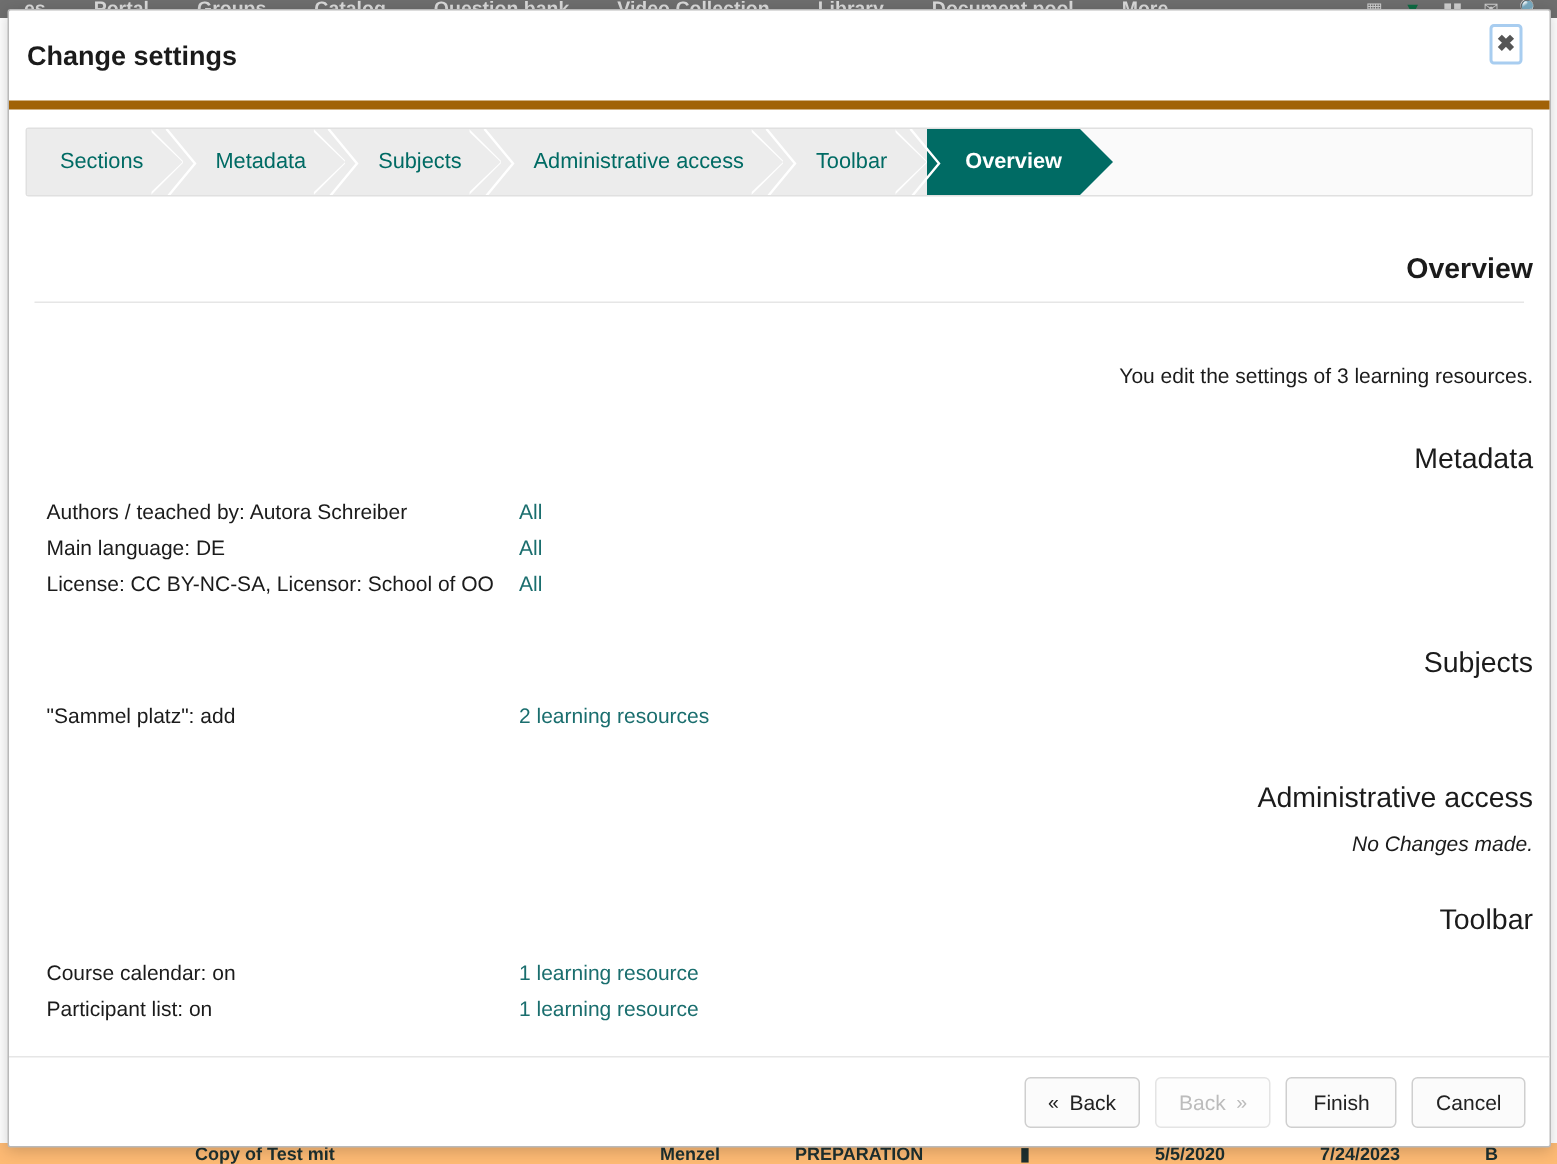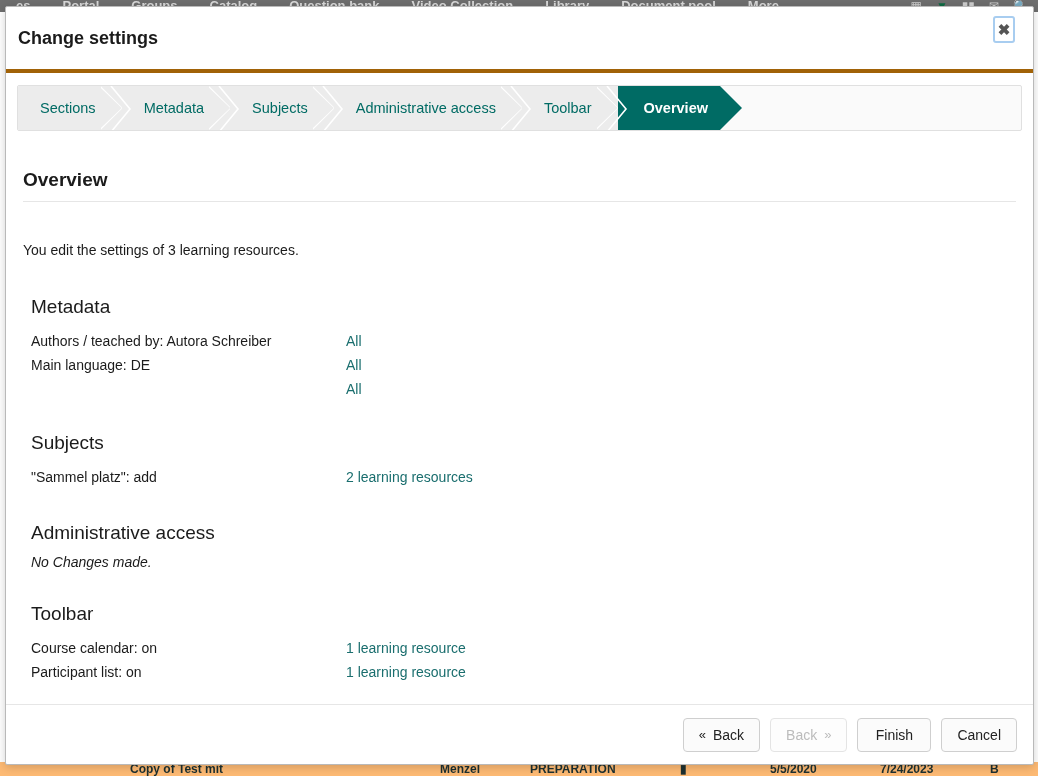--- a/index.html
+++ b/index.html
@@ -83,21 +83,21 @@
     border: 1px solid #b9b9b9;
     border-radius: 2px;
     box-shadow: 0 2px 10px rgba(0,0,0,0.18);
     display: flex;
     flex-direction: column;
   }
 
   .modal-header {
     height: 66px;
     flex: 0 0 66px;
-    border-bottom: 4px solid #a16207;
+    border-bottom: 6px solid #a16207;
     display: flex;
     align-items: center;
     padding: 0 12px 0 12px;
     position: relative;
   }
   .modal-title {
     font-size: 18px;
     font-weight: bold;
     color: #1b1b1b;
   }
@@ -118,20 +118,21 @@
     color: #555555;
     line-height: 1;
     font-weight: bold;
   }
 
   .modal-body {
     flex: 1 1 auto;
     padding: 12px 11px 0 11px;
     overflow: hidden;
     position: relative;
+    text-align: right;
   }
 
   
   .steps {
     height: 46px;
     background: #fafafa;
     border: 1px solid #e0e0e0;
     border-radius: 2px;
     display: flex;
     align-items: stretch;
@@ -361,20 +362,21 @@
       <div class="rows">
         <div class="srow">
           <span class="label">Authors / teached by: Autora Schreiber</span>
           <span class="link spaced">All</span>
         </div>
         <div class="srow">
           <span class="label">Main language: DE</span>
           <span class="link spaced">All</span>
         </div>
         <div class="srow">
+          <span class="label">License: CC BY-NC-SA, Licensor: School of OO</span>
           <span class="link spaced">All</span>
         </div>
       </div>
     </div>
 
     <div class="section subjects">
       <div class="section-title">Subjects</div>
       <div class="rows">
         <div class="srow">
           <span class="label">"Sammel platz": add</span>

